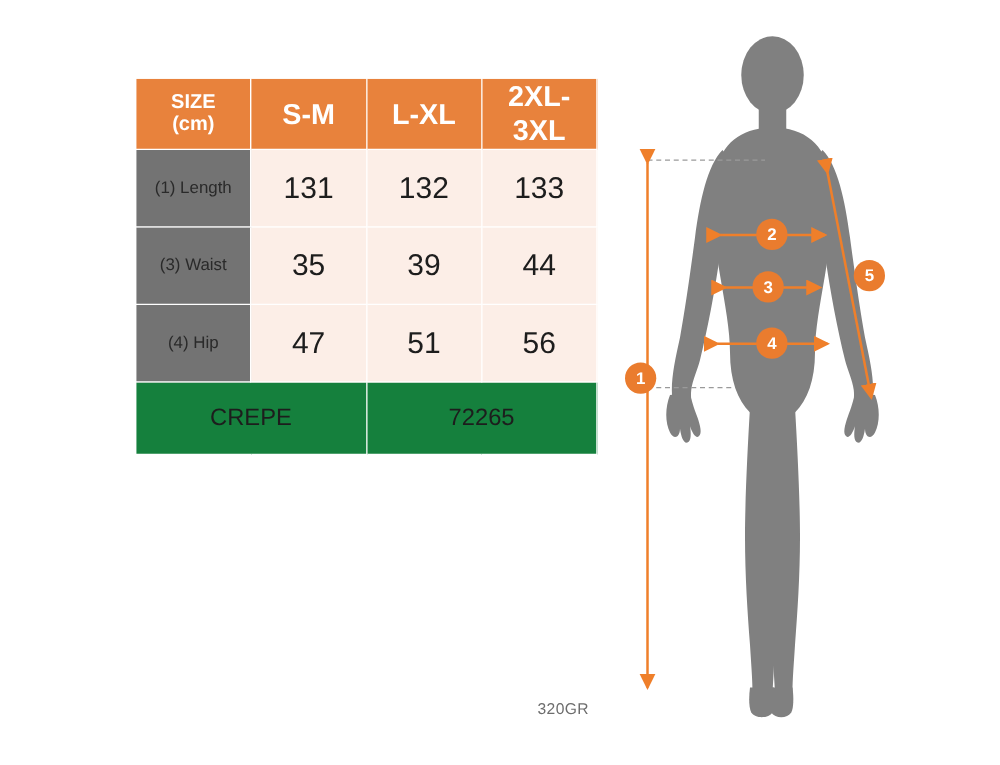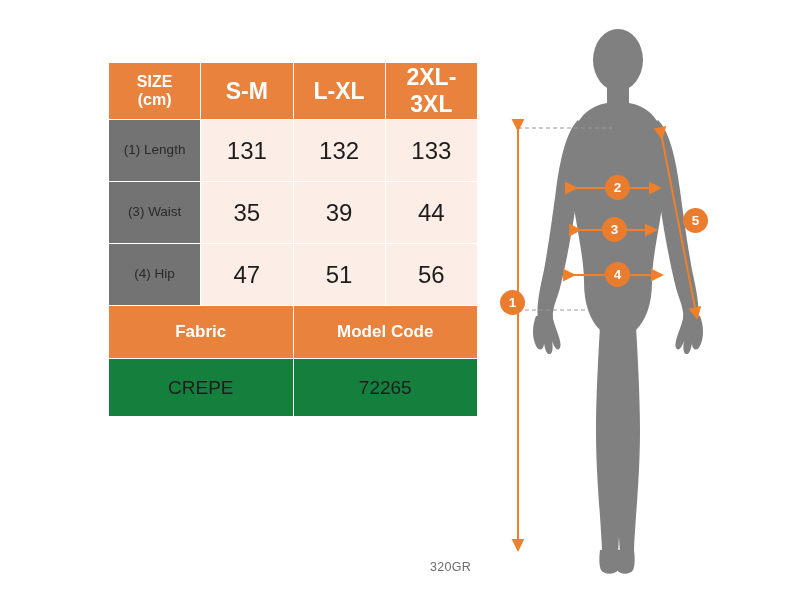--- a/index.html
+++ b/index.html
@@ -153,24 +153,20 @@
 
       <tr>
         <td class="rowlabel">(4) Hip</td>
         <td class="val">47</td>
         <td class="val">51</td>
         <td class="val">56</td>
       </tr>
 
 
       <tr>
-        <td class="sub-hdr" colspan="2">Fabric</td>
-        <td class="sub-hdr" colspan="2">Model Code</td>
-      </tr>
-      <tr>
         <td class="sub-val" colspan="2">CREPE</td>
         <td class="sub-val" colspan="2">72265</td>
       </tr>
     </tbody>
   </table>
 
   <div class="code-note">320GR</div>
 
   <div class="figure-panel">
     <svg class="figure-svg" width="300" height="570" viewBox="0 0 300 570">

